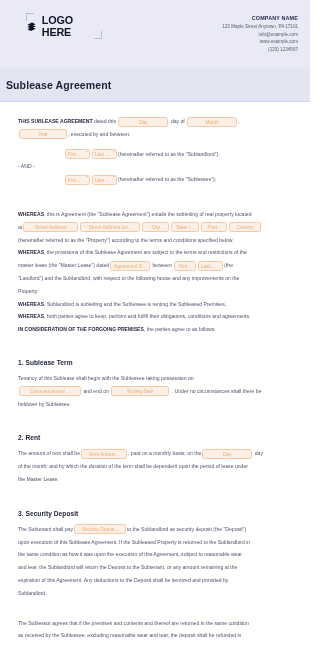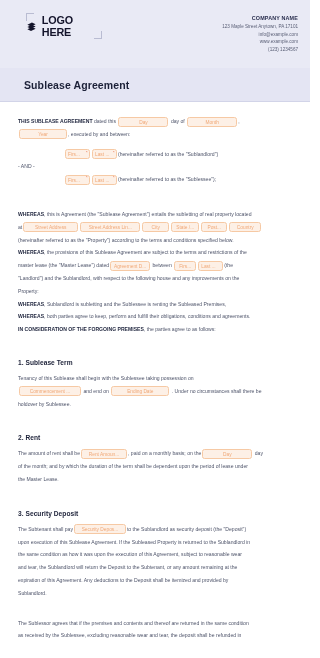--- a/index.html
+++ b/index.html
@@ -48,21 +48,21 @@
   .company .cname {
     font-size: 5.4px; font-weight: 700; color: #2b3050; letter-spacing: 0.15px;
     margin-bottom: 0.5px;
   }
 
   
   .title-band {
     background: #e4e5f3;
     height: 34px;
     display: flex; align-items: center;
-    padding-left: 24px;
+    padding-left: 6px;
     border-bottom: 1px solid #d2d4e8;
   }
   .title-band h1 {
     font-size: 10.5px; font-weight: 700; color: #1c2138; letter-spacing: 0.1px;
   }
 
   
   .body { padding: 14px 16px 0 18px; }
   p.para {
     font-size: 5.1px;

